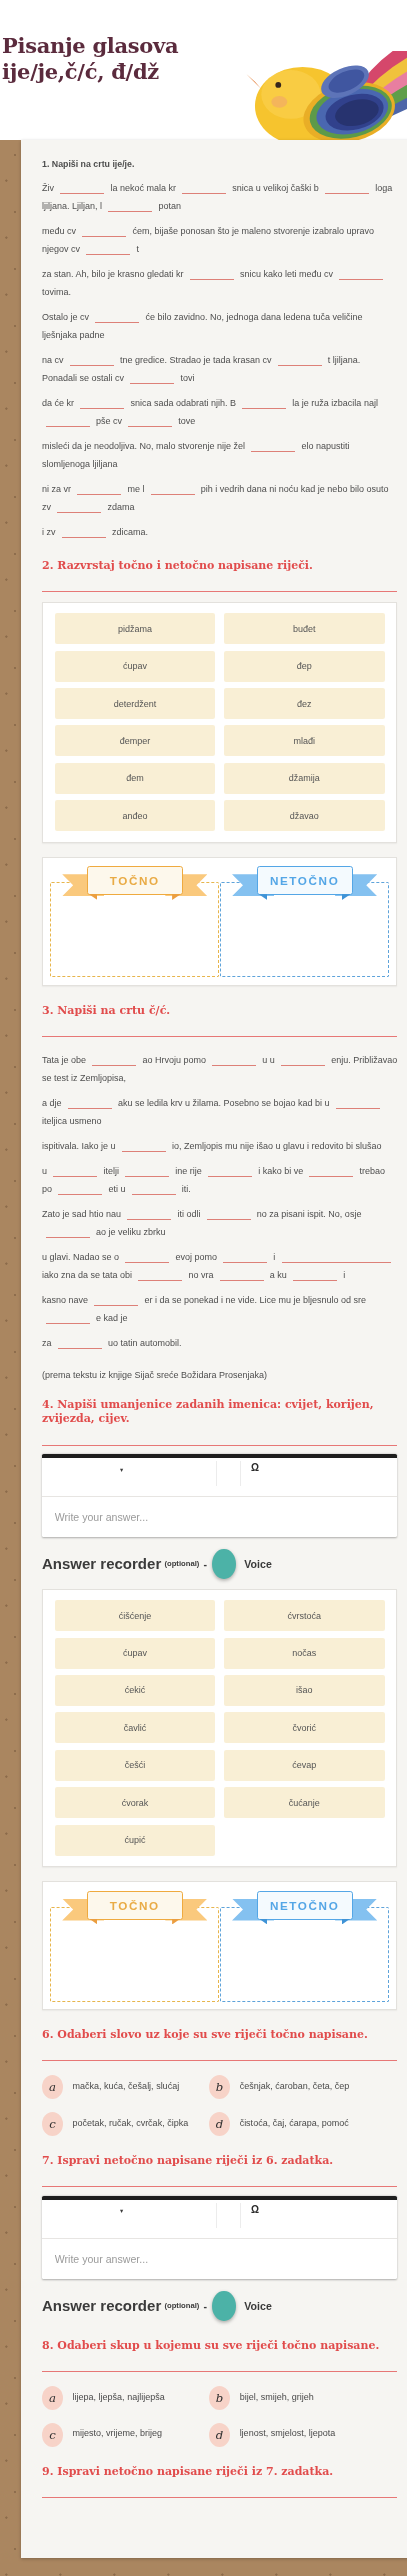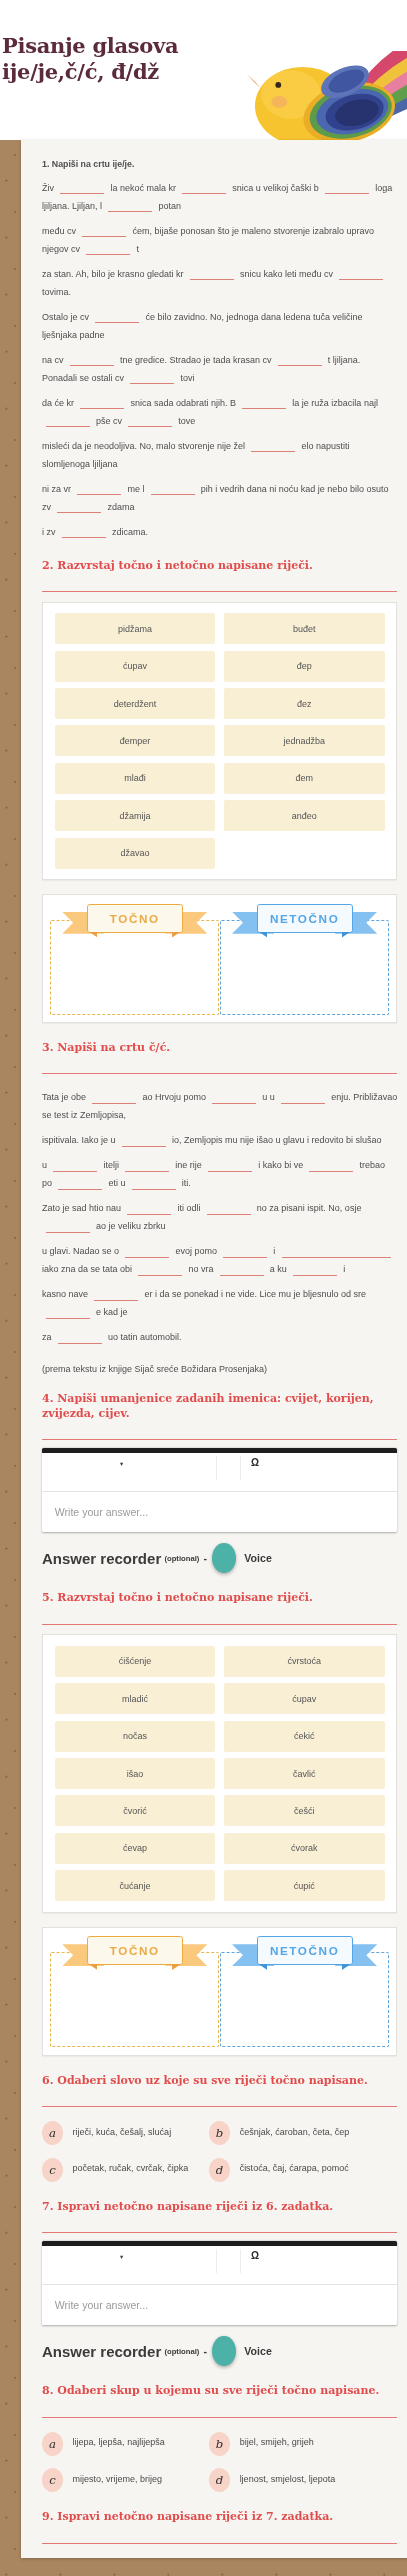--- a/index.html
+++ b/index.html
@@ -152,21 +152,20 @@
     <section>
       <h2 class="ex-title">2. Razvrstaj točno i netočno napisane riječi.</h2>
       <div class="panel word-bank">
           <div class="chip">pidžama</div>
           <div class="chip">buđet</div>
           <div class="chip">ćupav</div>
           <div class="chip">đep</div>
           <div class="chip">deterdžent</div>
           <div class="chip">đez</div>
           <div class="chip">đemper</div>
-          <div class="chip">jednadžba</div>
           <div class="chip">mlađi</div>
           <div class="chip">đem</div>
           <div class="chip">džamija</div>
           <div class="chip">anđeo</div>
           <div class="chip">džavao</div>
         </div>
 
       <div class="panel sort-panel">
         <div class="sort-col orange">
           <div class="ribbon">
@@ -184,20 +183,21 @@
           </div>
           <div class="zone"></div>
         </div>
       </div>
     </section>
 
     <section>
       <h2 class="ex-title" style="margin-bottom:14px;">3. Napiši na crtu č/ć.</h2>
       <div class="fill-text">
           <p class="fill-para">Tata je obe <span class="blank"></span> ao Hrvoju pomo <span class="blank"></span> u u <span class="blank"></span> enju. Približavao se test iz Zemljopisa,</p>
+          <p class="fill-para">a dje <span class="blank"></span> aku se ledila krv u žilama. Posebno se bojao kad bi u <span class="blank"></span> iteljica usmeno</p>
           <p class="fill-para">ispitivala. Iako je u <span class="blank"></span> io, Zemljopis mu nije išao u glavu i redovito bi slušao</p>
           <p class="fill-para">u <span class="blank"></span> itelji <span class="blank"></span> ine rije <span class="blank"></span> i kako bi ve <span class="blank"></span> trebao po <span class="blank"></span> eti u <span class="blank"></span> iti.</p>
           <p class="fill-para">Zato je sad htio nau <span class="blank"></span> iti odli <span class="blank"></span> no za pisani ispit. No, osje <span class="blank"></span> ao je veliku zbrku</p>
           <p class="fill-para">u glavi. Nadao se o <span class="blank"></span> evoj pomo <span class="blank"></span> i <span class="blank wide"></span> iako zna da se tata obi <span class="blank"></span> no vra <span class="blank"></span> a ku <span class="blank"></span> i</p>
           <p class="fill-para">kasno nave <span class="blank"></span> er i da se ponekad i ne vide. Lice mu je bljesnulo od sre <span class="blank"></span> e kad je</p>
           <p class="fill-para">za <span class="blank"></span> uo tatin automobil.</p>
         </div>
       <p class="source-note">(prema tekstu iz knjige Sijač sreće Božidara Prosenjaka)</p>
     </section>
 
@@ -218,25 +218,23 @@
       <div class="recorder">
         <span class="rec-label">Answer recorder</span>
         <span class="rec-opt">(optional)</span>
         <span class="rec-dash">-</span>
         <button class="voice-btn"></button>
         <span class="rec-voice">Voice</span>
       </div>
     </section>
 
     <section>
-      <h2 class="ex-title">5. Razvrstaj točno i netočno napisane riječi.</h2>
       <div class="panel word-bank">
           <div class="chip">ćišćenje</div>
           <div class="chip">ćvrstoća</div>
-          <div class="chip">mladić</div>
           <div class="chip">ćupav</div>
           <div class="chip">nočas</div>
           <div class="chip">ćekić</div>
           <div class="chip">išao</div>
           <div class="chip">čavlić</div>
           <div class="chip">čvorić</div>
           <div class="chip">češći</div>
           <div class="chip">ćevap</div>
           <div class="chip">ćvorak</div>
           <div class="chip">čućanje</div>
@@ -261,21 +259,21 @@
           <div class="zone"></div>
         </div>
       </div>
     </section>
 
     <section>
       <h2 class="ex-title">6. Odaberi slovo uz koje su sve riječi točno napisane.</h2>
       <div class="options">
           <div class="option">
             <span class="badge">a</span>
-            <span class="opt-text">riječi, kuća, češalj, slućaj</span>
+            <span class="opt-text">mačka, kuća, češalj, slućaj</span>
           </div>
           <div class="option">
             <span class="badge">b</span>
             <span class="opt-text">češnjak, ćaroban, četa, čep</span>
           </div>
           <div class="option">
             <span class="badge">c</span>
             <span class="opt-text">početak, ručak, cvrčak, čipka</span>
           </div>
           <div class="option">

